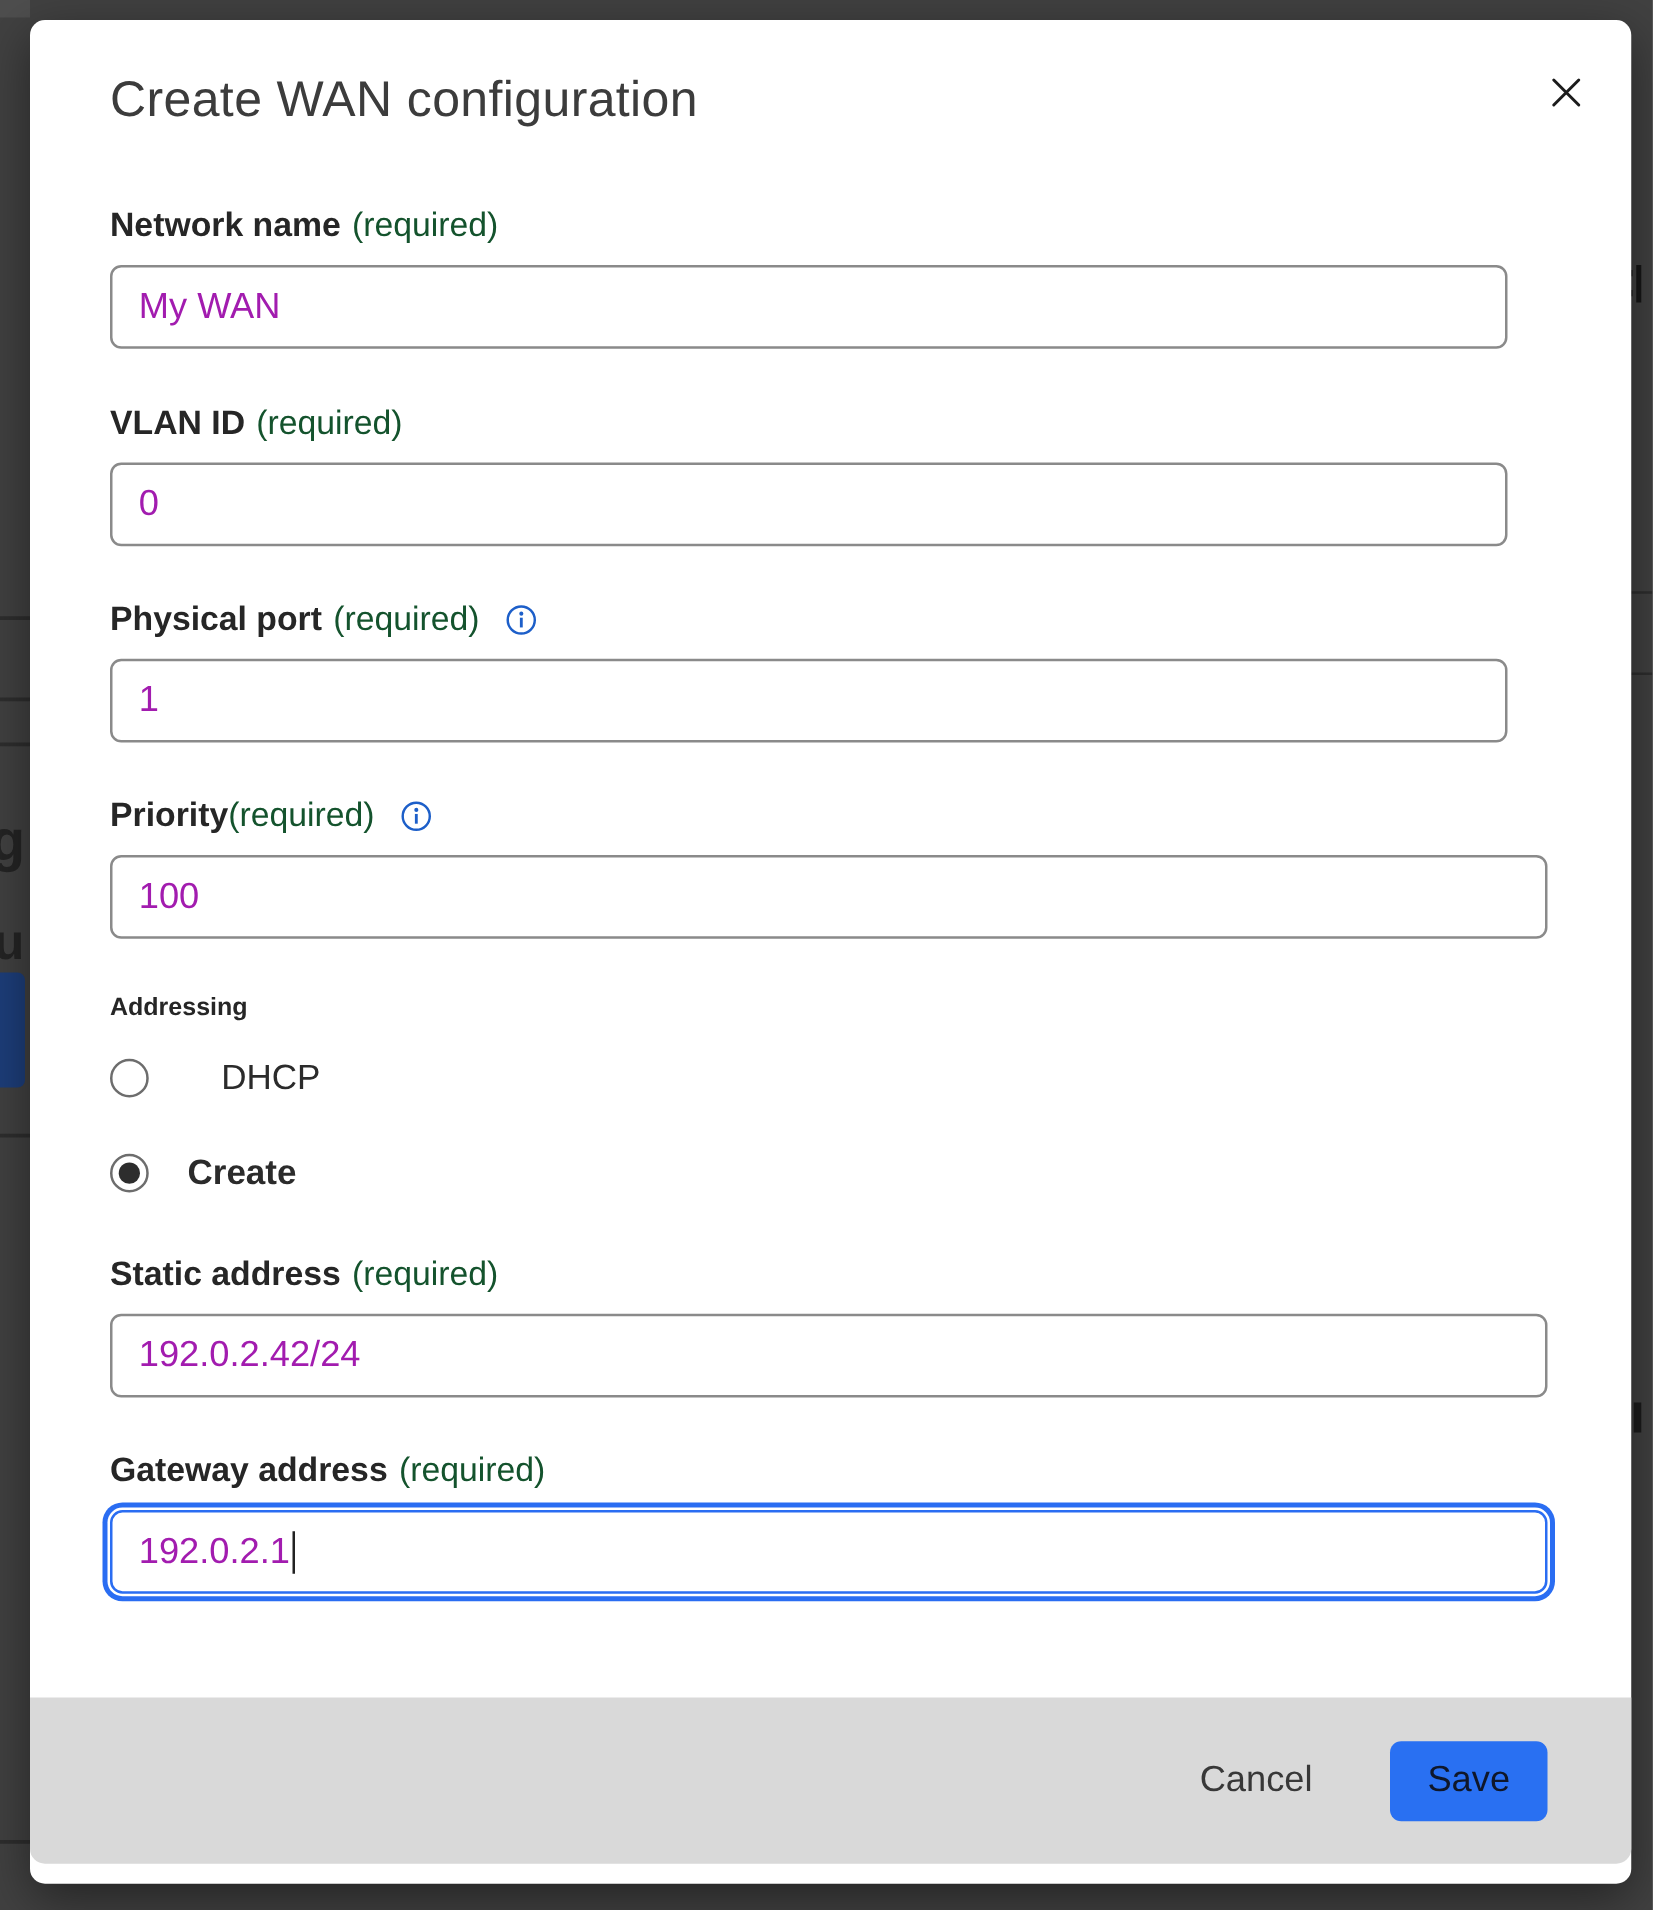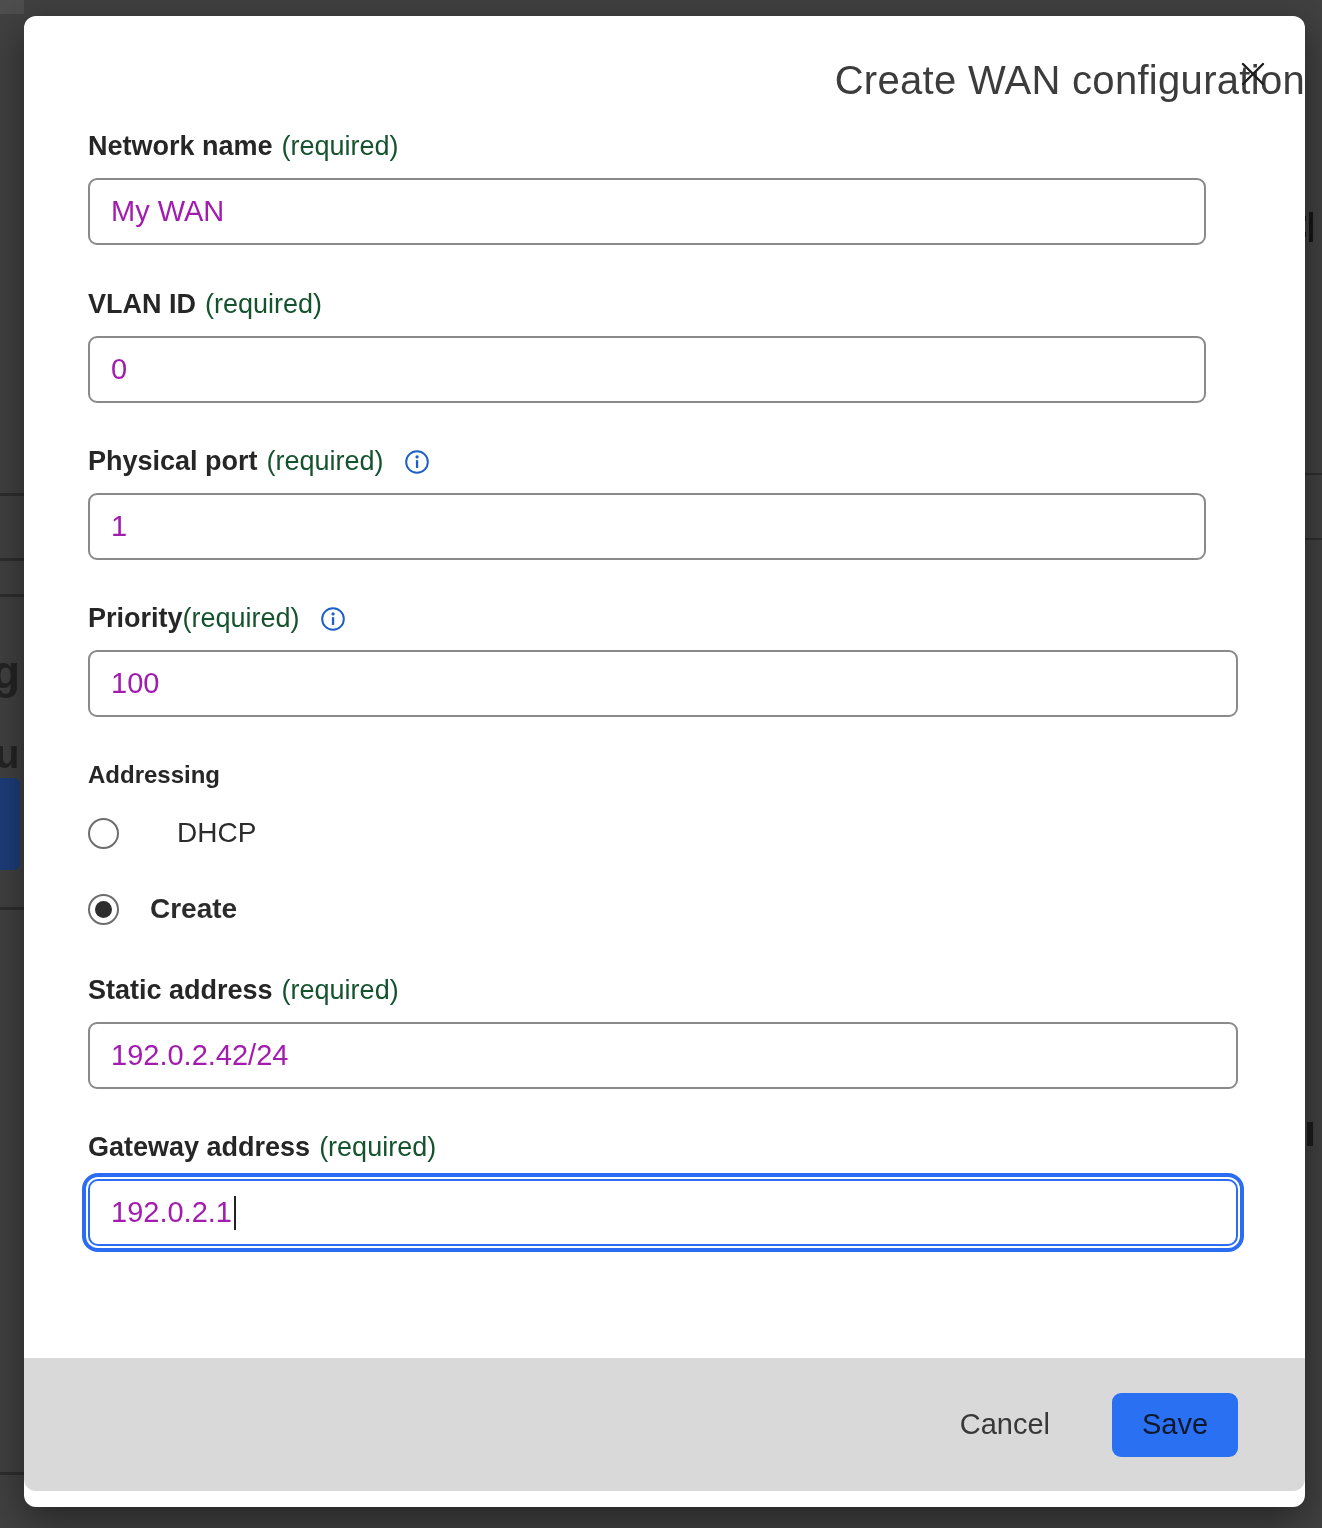--- a/index.html
+++ b/index.html
@@ -18,21 +18,20 @@
   
   .modal {
     position:absolute; left:24px; top:16px; width:1281px; height:1491px;
     background:#ffffff; border-radius:12px;
     box-shadow:0 12px 40px rgba(0,0,0,0.45);
   }
   .modal-content { padding-left:64px; }
   .dialog-title {
     margin-top:42px; font-size:40px; font-weight:400; color:#3c3c3c;
     letter-spacing:0.3px;
-    text-align:right;
   }
   .close-btn {
     position:absolute; top:36px; right:30px; width:44px; height:44px;
     display:flex; align-items:center; justify-content:center;
     background:transparent; border:none; cursor:pointer;
   }
   .label-row { display:flex; align-items:center; }
   .lbl { font-size:27px; font-weight:700; color:#262626; }
   .req { font-size:27px; font-weight:400; color:#14532d; margin-left:9px; }
   .req.tight { margin-left:0; }
@@ -42,26 +41,26 @@
     display:flex; align-items:center; padding-left:21px;
     font-size:29px; color:#a21caf; background:#fff;
   }
   .w1 { width:1118px; }
   .w2 { width:1150px; }
   .inputbox.focused {
     border:2px solid #2a6df2; border-radius:10px;
     box-shadow:0 0 0 2px #ffffff, 0 0 0 6px #2a6df2;
   }
   .caret { display:inline-block; width:2px; height:34px; background:#222; margin-left:2px; }
-  .mt62 { margin-top:28px; }
+  .mt62 { margin-top:62px; }
   .mt44 { margin-top:44px; }
   .mt43 { margin-top:43px; }
   .mt50 { margin-top:50px; }
   .mt28 { margin-top:28px;gap:27px; }
-  .section-h { font-size:24px; font-weight:700; color:#262626; }
+  .section-h { font-size:20px; font-weight:700; color:#262626; }
   .radio-row { display:flex; align-items:center; }
   .radio {
     width:31px; height:31px; border:2px solid #6d6d6d; border-radius:50%;
     display:flex; align-items:center; justify-content:center; background:#fff;
     flex:0 0 auto; cursor:pointer;
   }
   .radio-dot { width:17px; height:17px; border-radius:50%; background:#2d2d2d; }
   .radio-lbl { margin-left:31px; font-size:28px; color:#2b2b2b; }
   .radio-lbl.bold { font-weight:700; }
   .footer {

